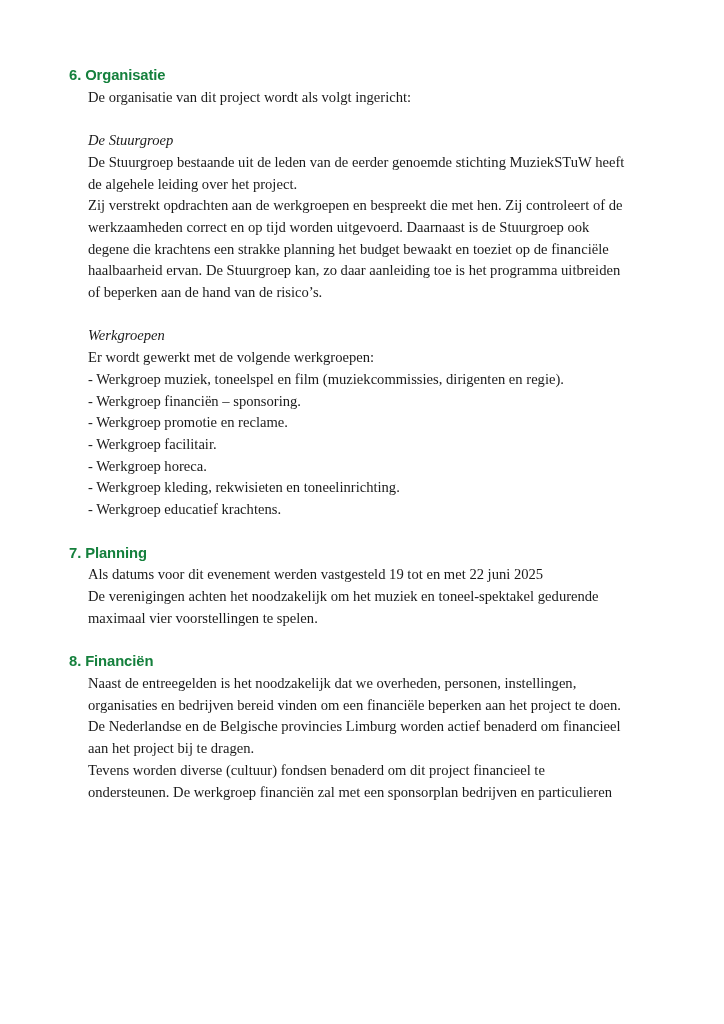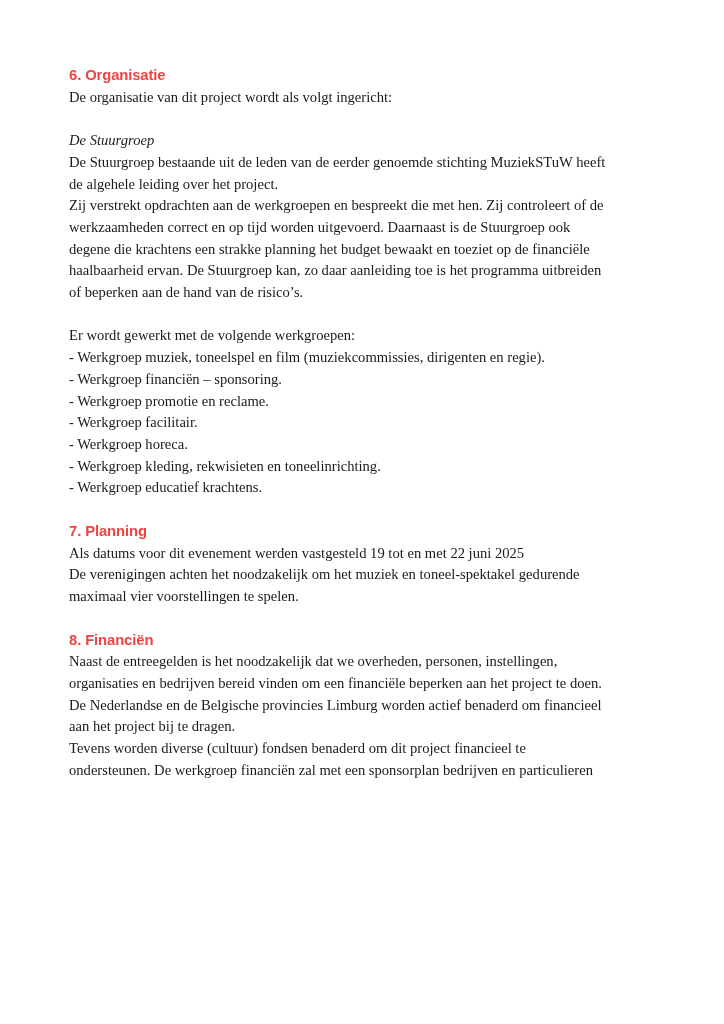--- a/index.html
+++ b/index.html
@@ -1,42 +1,43 @@
 <!DOCTYPE html>
 <html><head>
   <meta charset="utf-8">
   <style>
     html, body { margin: 0; padding: 0; background: #ffffff; }
     body { width: 724px; height: 1024px; position: relative; overflow: hidden; }
     .page { position: absolute; left: 69px; top: 65px; width: 600px; color: #1a1a1a;
       font-family: "Liberation Serif", serif; font-size: 14.6px; line-height: 21.7px; }
-    .h { font-family: "Liberation Sans", sans-serif; font-weight: bold; color: #ef4444;
+    .h { font-family: "Liberation Sans", sans-serif; font-weight: bold; color: #15803d;
       font-size: 14.8px; line-height: 21.7px; letter-spacing: -0.1px; }
     .sub { font-weight: normal; font-style: italic; }
-    .line { white-space: nowrap; }
+    .line { white-space: nowrap; margin-left: 19px; }
     .blank { height: 21.7px; }
     .gap { height: 21.9px; }
   </style>
 </head>
 <body>
 
 <div class="page">
 
   <div class="h">6. Organisatie</div>
   <div class="line">De organisatie van dit project wordt als volgt ingericht:</div>
   <div class="blank"></div>
   <div class="line sub">De Stuurgroep</div>
   <div class="line">De Stuurgroep bestaande uit de leden van de eerder genoemde stichting MuziekSTuW heeft</div>
   <div class="line">de algehele leiding over het project.</div>
   <div class="line">Zij verstrekt opdrachten aan de werkgroepen en bespreekt die met hen. Zij controleert of de</div>
   <div class="line">werkzaamheden correct en op tijd worden uitgevoerd. Daarnaast is de Stuurgroep ook</div>
   <div class="line">degene die krachtens een strakke planning het budget bewaakt en toeziet op de financiële</div>
   <div class="line">haalbaarheid ervan. De Stuurgroep kan, zo daar aanleiding toe is het programma uitbreiden</div>
   <div class="line">of beperken aan de hand van de risico’s.</div>
   <div class="blank"></div>
+  <div class="line sub">Werkgroepen</div>
   <div class="line">Er wordt gewerkt met de volgende werkgroepen:</div>
   <div class="line">- Werkgroep muziek, toneelspel en film (muziekcommissies, dirigenten en regie).</div>
   <div class="line">- Werkgroep financiën – sponsoring.</div>
   <div class="line">- Werkgroep promotie en reclame.</div>
   <div class="line">- Werkgroep facilitair.</div>
   <div class="line">- Werkgroep horeca.</div>
   <div class="line">- Werkgroep kleding, rekwisieten en toneelinrichting.</div>
   <div class="line">- Werkgroep educatief krachtens.</div>
   <div class="gap"></div>
 

